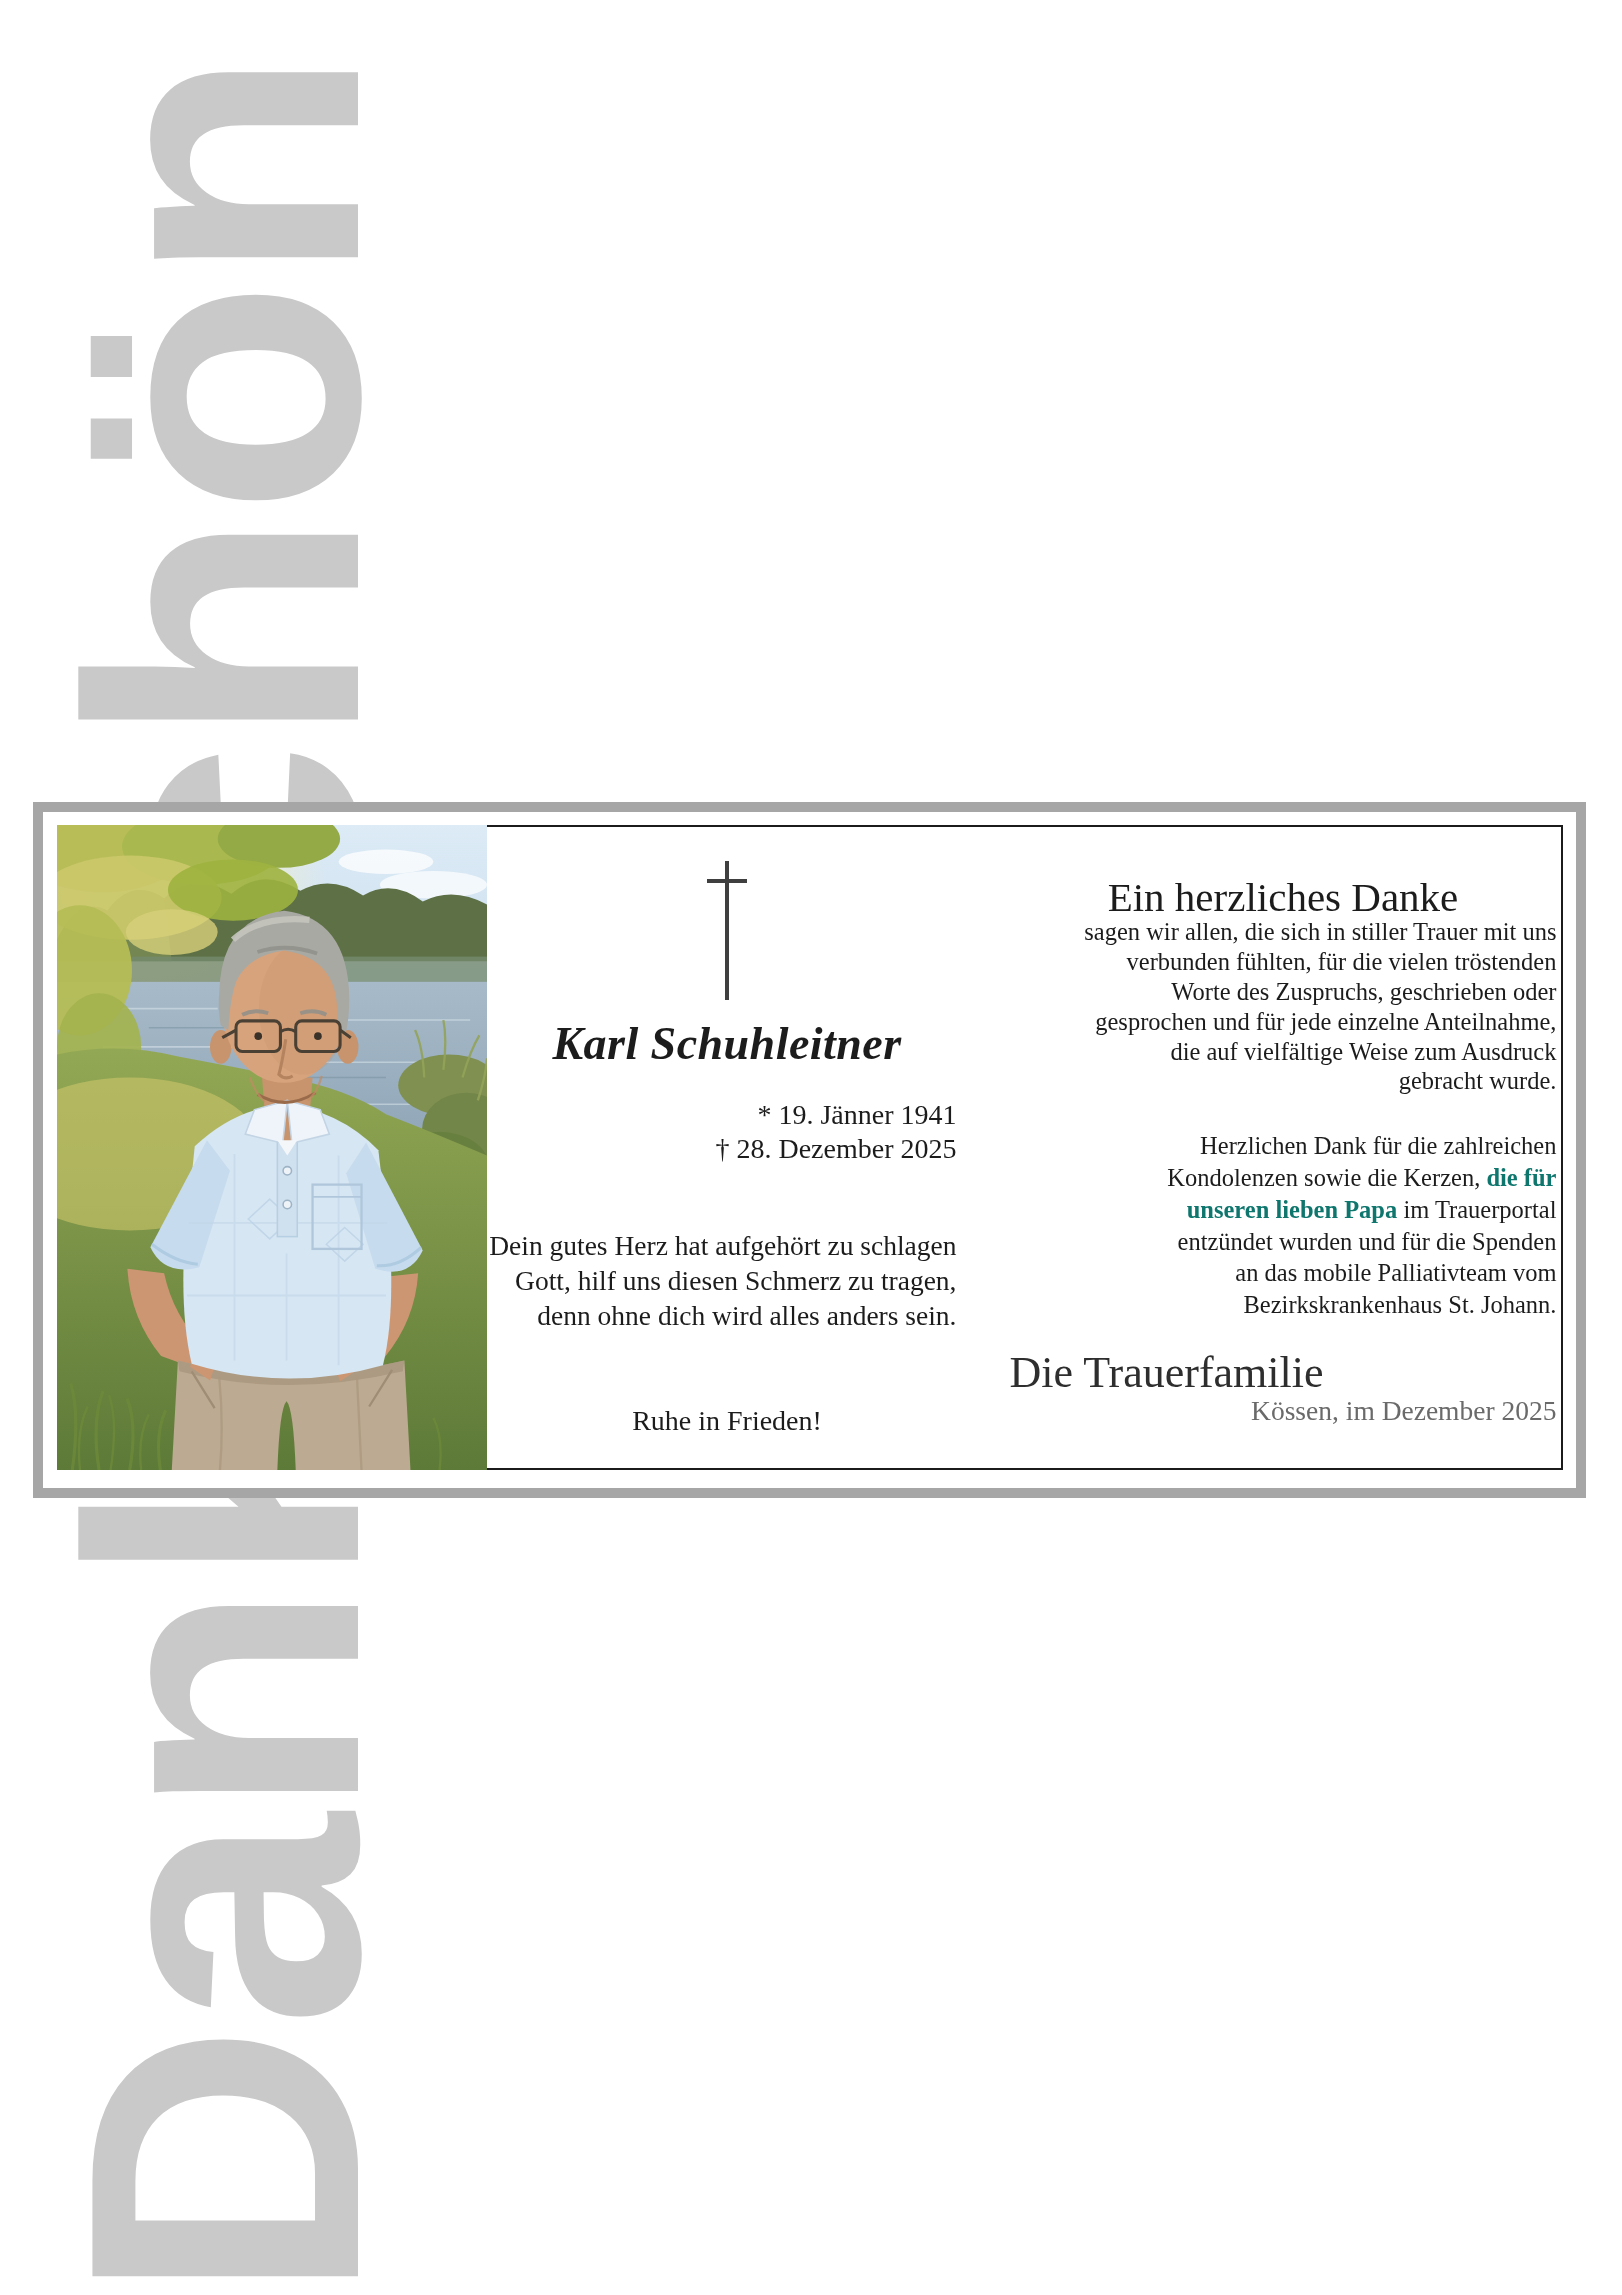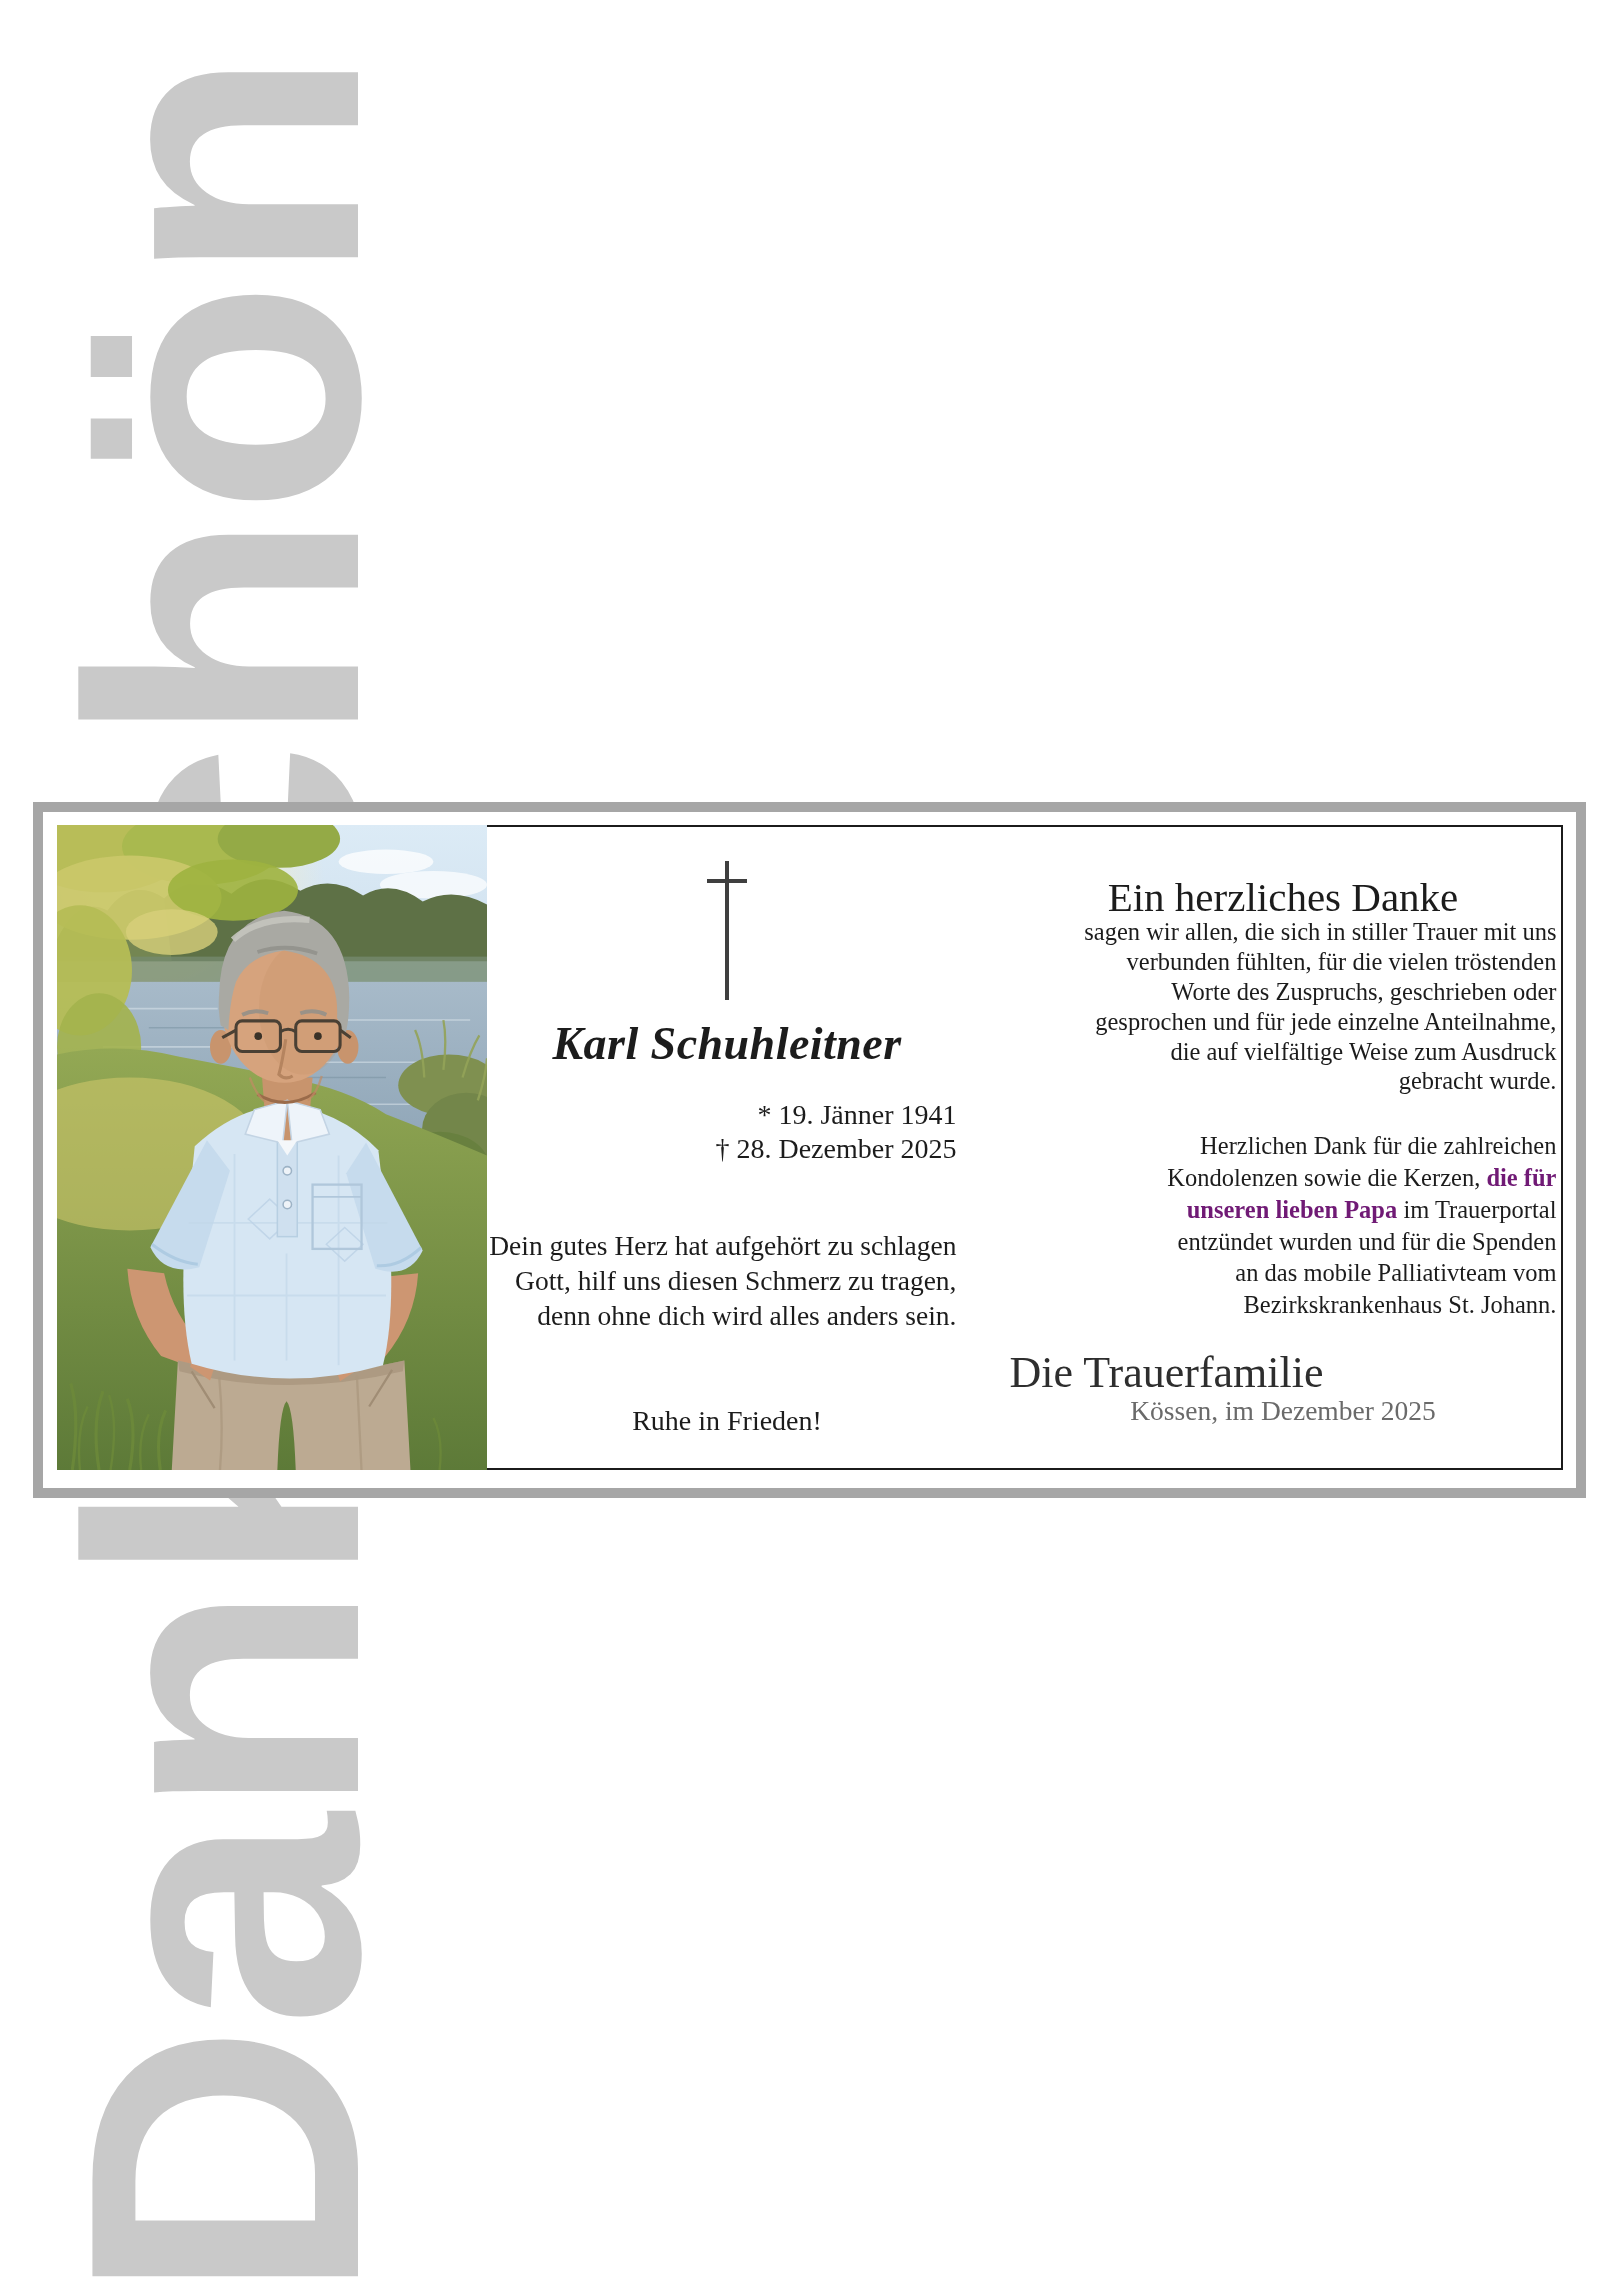--- a/index.html
+++ b/index.html
@@ -43,23 +43,23 @@
   
   .name{position:absolute;top:190px;width:100%;text-align:center;
     font-size:46px;font-weight:bold;font-style:italic;letter-spacing:0.01em;}
   .dates{position:absolute;top:271px;width:100%;font-size:28px;line-height:1.22;}
   .poem{position:absolute;top:401px;width:100%;font-size:27.5px;line-height:1.28;}
   .closing{position:absolute;top:578px;width:100%;text-align:center;font-size:28px;}
   
   .heading{position:absolute;top:46px;width:100%;text-align:center;font-size:41px;}
   .para1{position:absolute;top:90px;width:100%;font-size:24.5px;line-height:1.22;}
   .para2{position:absolute;top:303px;width:100%;font-size:24.5px;line-height:1.3;}
-  .emph{font-weight:bold;color:#701a75;}
+  .emph{font-weight:bold;color:#0f766e;}
   .signature{position:absolute;top:520px;width:100%;text-align:left;font-size:44px;color:#2e2e2e;}
-  .place-date{position:absolute;top:568px;width:100%;text-align:center;font-size:27.5px;color:#6a6a6a;}
+  .place-date{position:absolute;top:568px;width:100%;text-align:right;font-size:27.5px;color:#6a6a6a;}
 </style>
 </head>
 <body>
 
 <div class="watermark">Dankeschön</div>
 
 <div class="card">
   <div class="inner-frame">
 
     <div class="photo">

